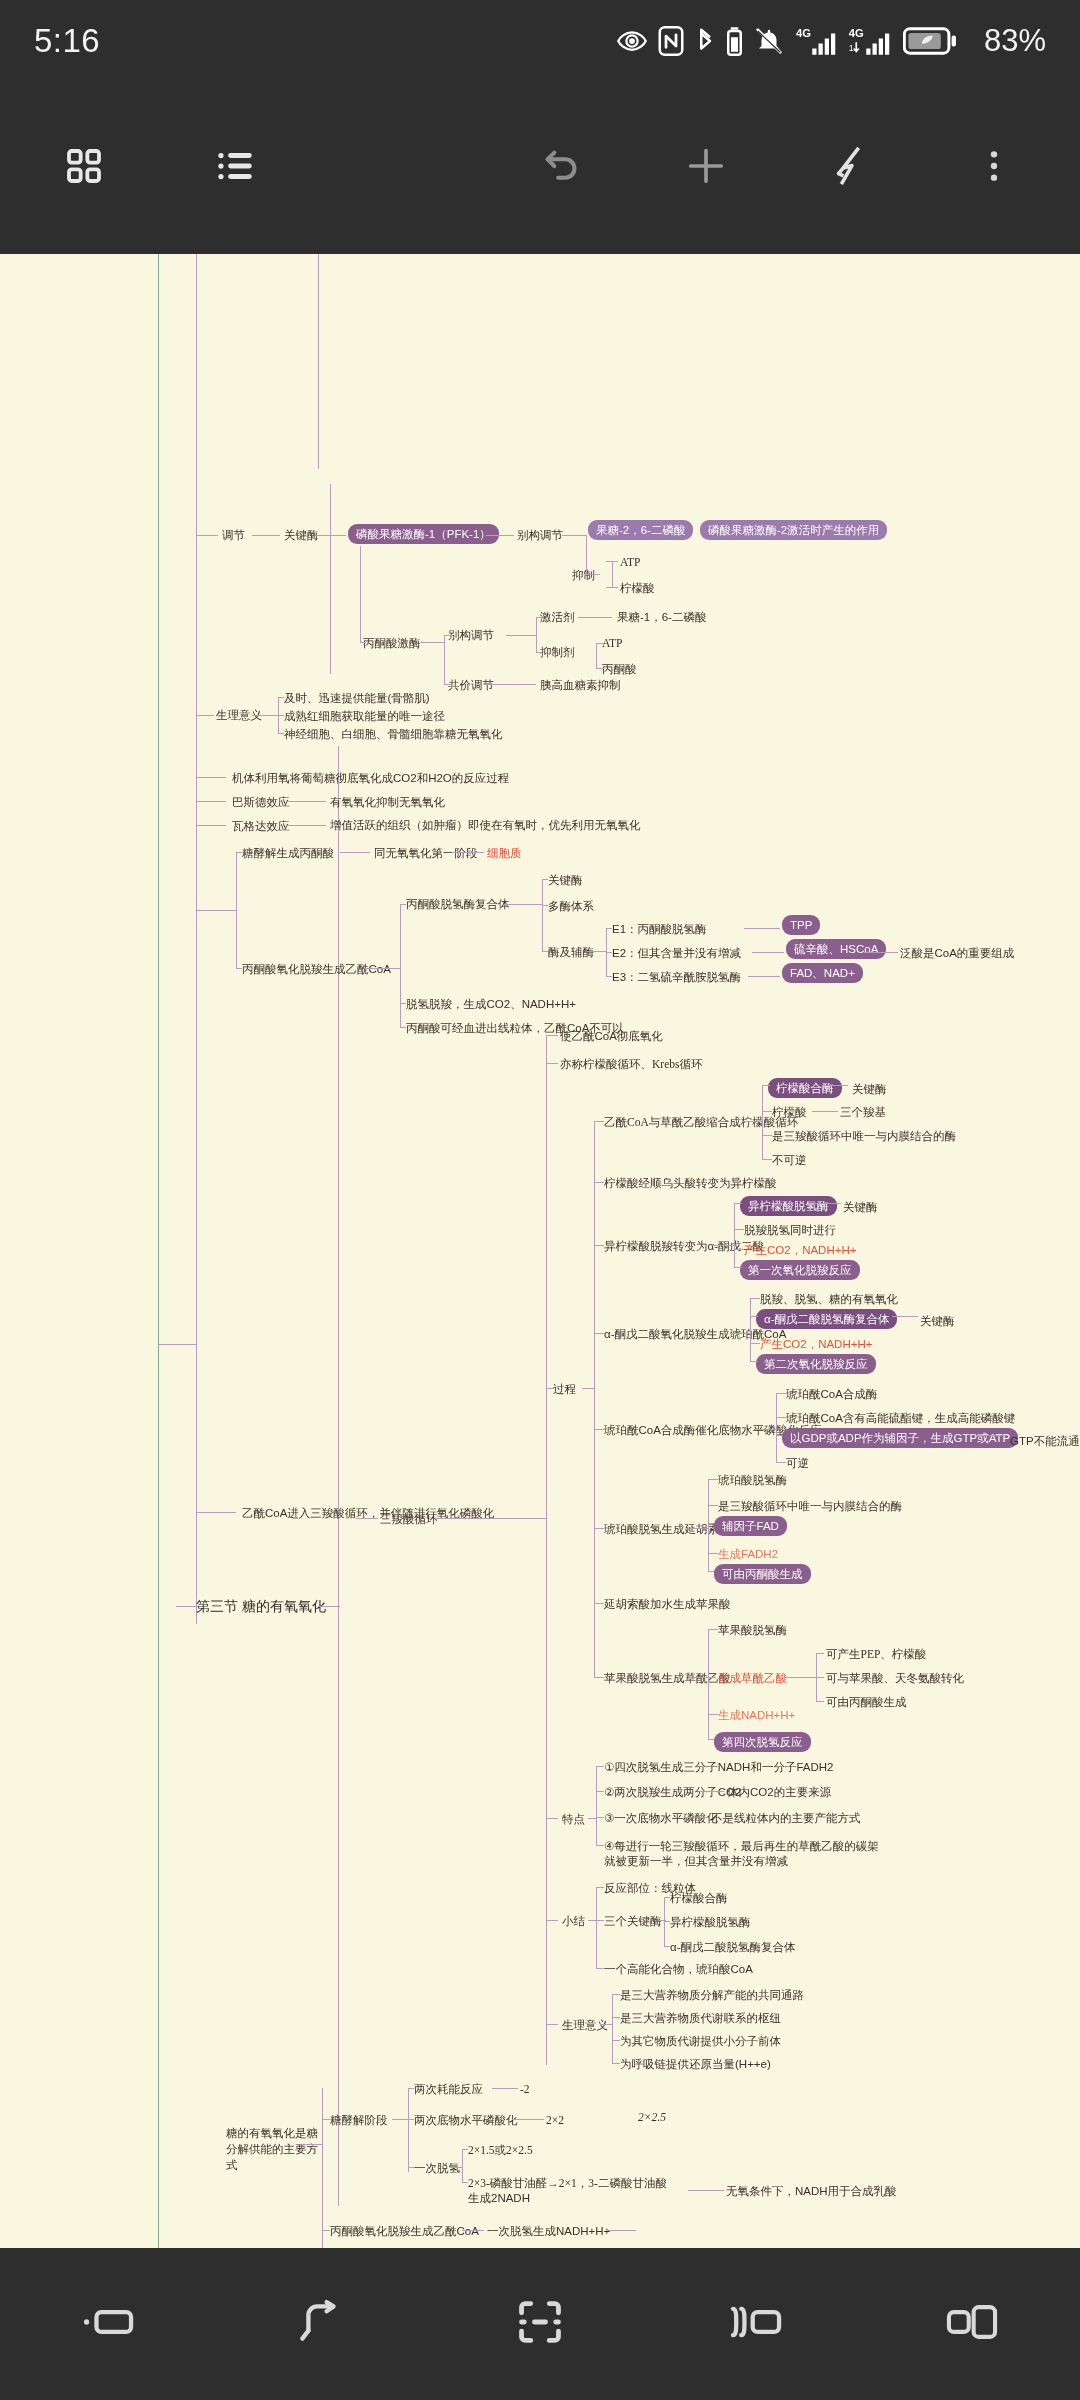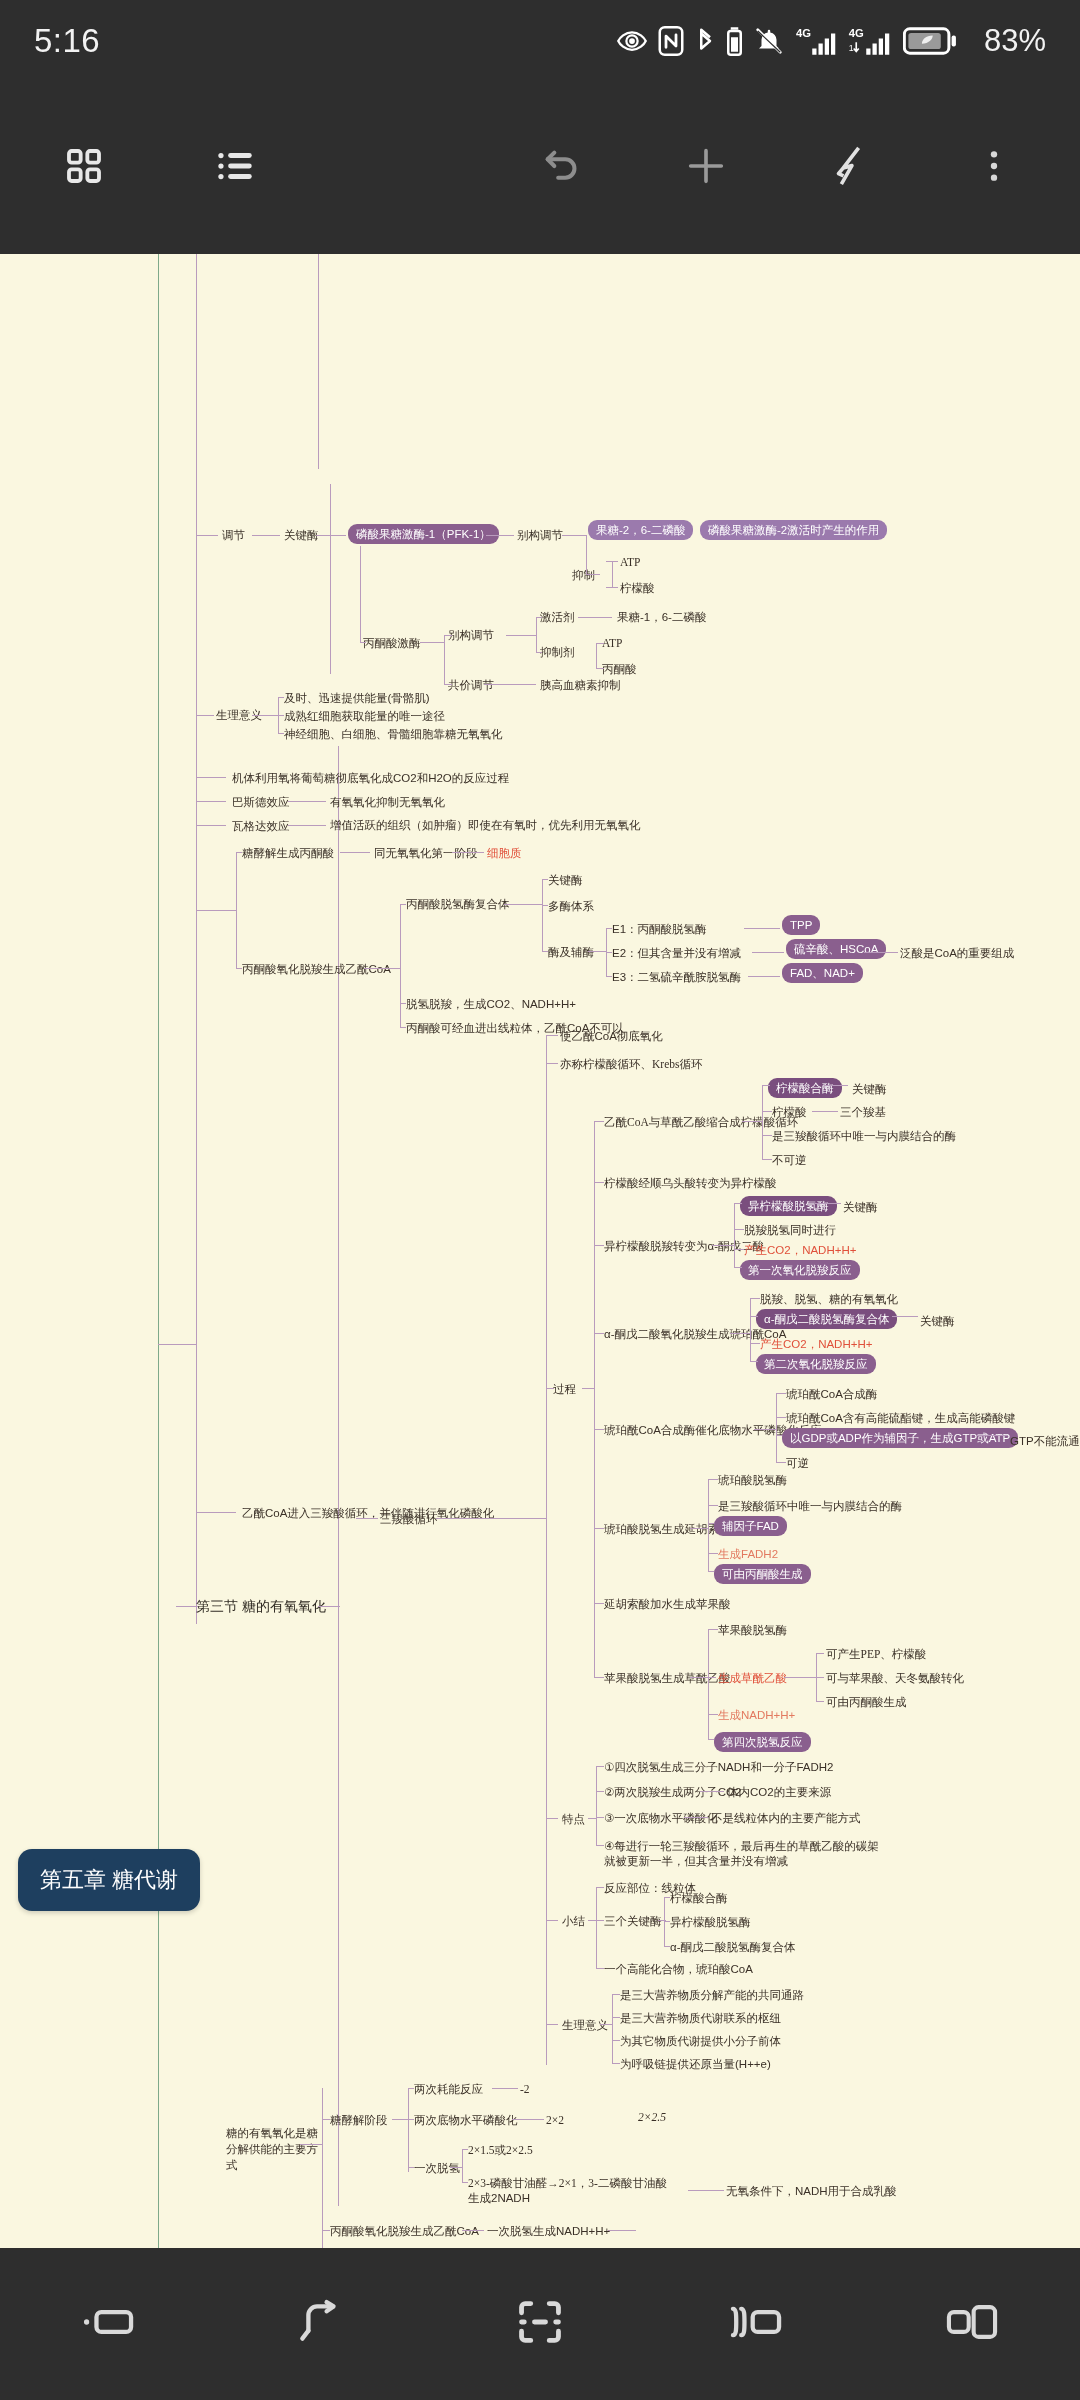--- a/index.html
+++ b/index.html
@@ -234,21 +234,20 @@
   <div class="canvas">
     <div class="canvas-inner">
 
       <div class="ln v" style="left:158px; top:0px; height:1994px; background:#7ea98a;"></div>
       <div class="ln v" style="left:196px; top:0px;   height:1370px;"></div>
       <div class="ln h" style="left:158px; top:1090px; width:38px;"></div>
       <div class="ln v" style="left:318px; top:0px;   height:215px;"></div>
       <div class="ln v" style="left:330px; top:230px; height:190px;"></div>
       <div class="ln v" style="left:338px; top:492px; height:1460px;"></div>
 
-      <div class="root" style="left:18px; top:1595px;">第五章 糖代谢</div>
 
       <div class="lvl2" style="left:196px; top:1344px;">第三节 糖的有氧氧化</div>
       <div class="ln h" style="left:176px; top:1352px; width:22px;"></div>
       <div class="ln h" style="left:318px; top:1352px; width:22px;"></div>
 
       <div class="n" style="left:222px; top:274px;">调节</div>
       <div class="n" style="left:284px; top:274px;">关键酶</div>
       <div class="pill" style="left:348px; top:270px;">磷酸果糖激酶-1（PFK-1）</div>
       <div class="n" style="left:517px; top:274px;">别构调节</div>
       <div class="pill lilac" style="left:588px; top:266px;">果糖-2，6-二磷酸</div>

